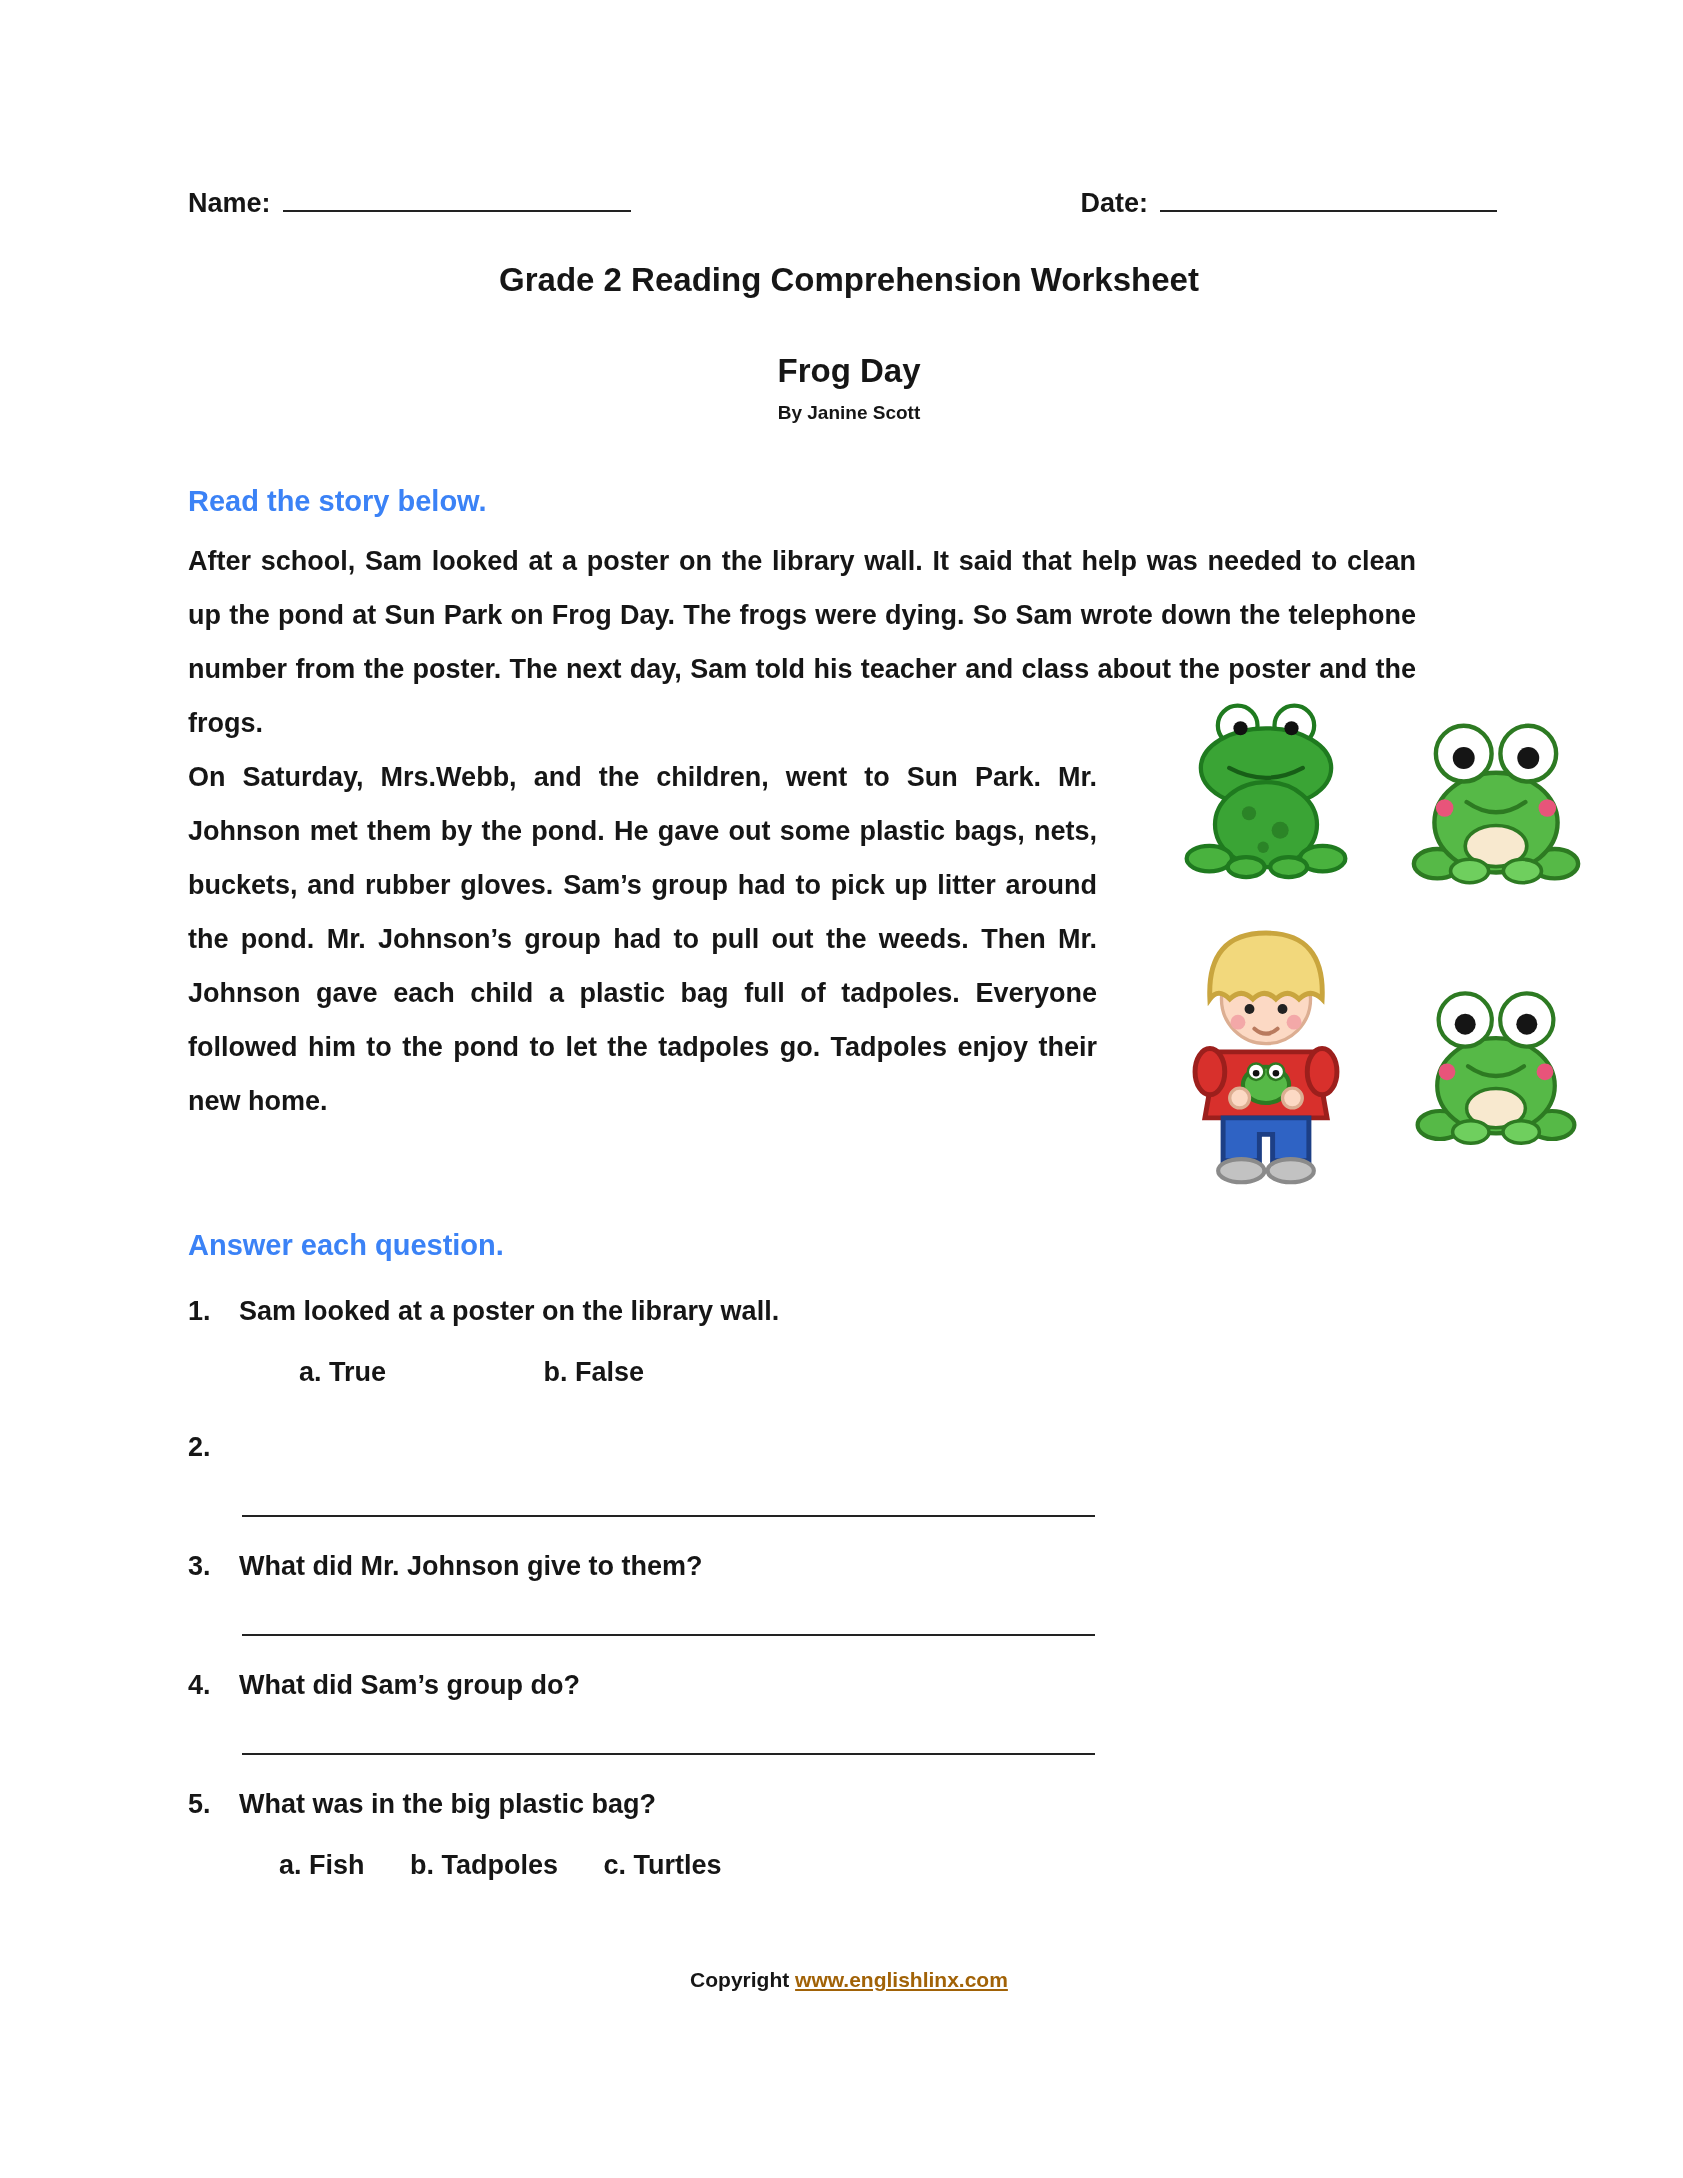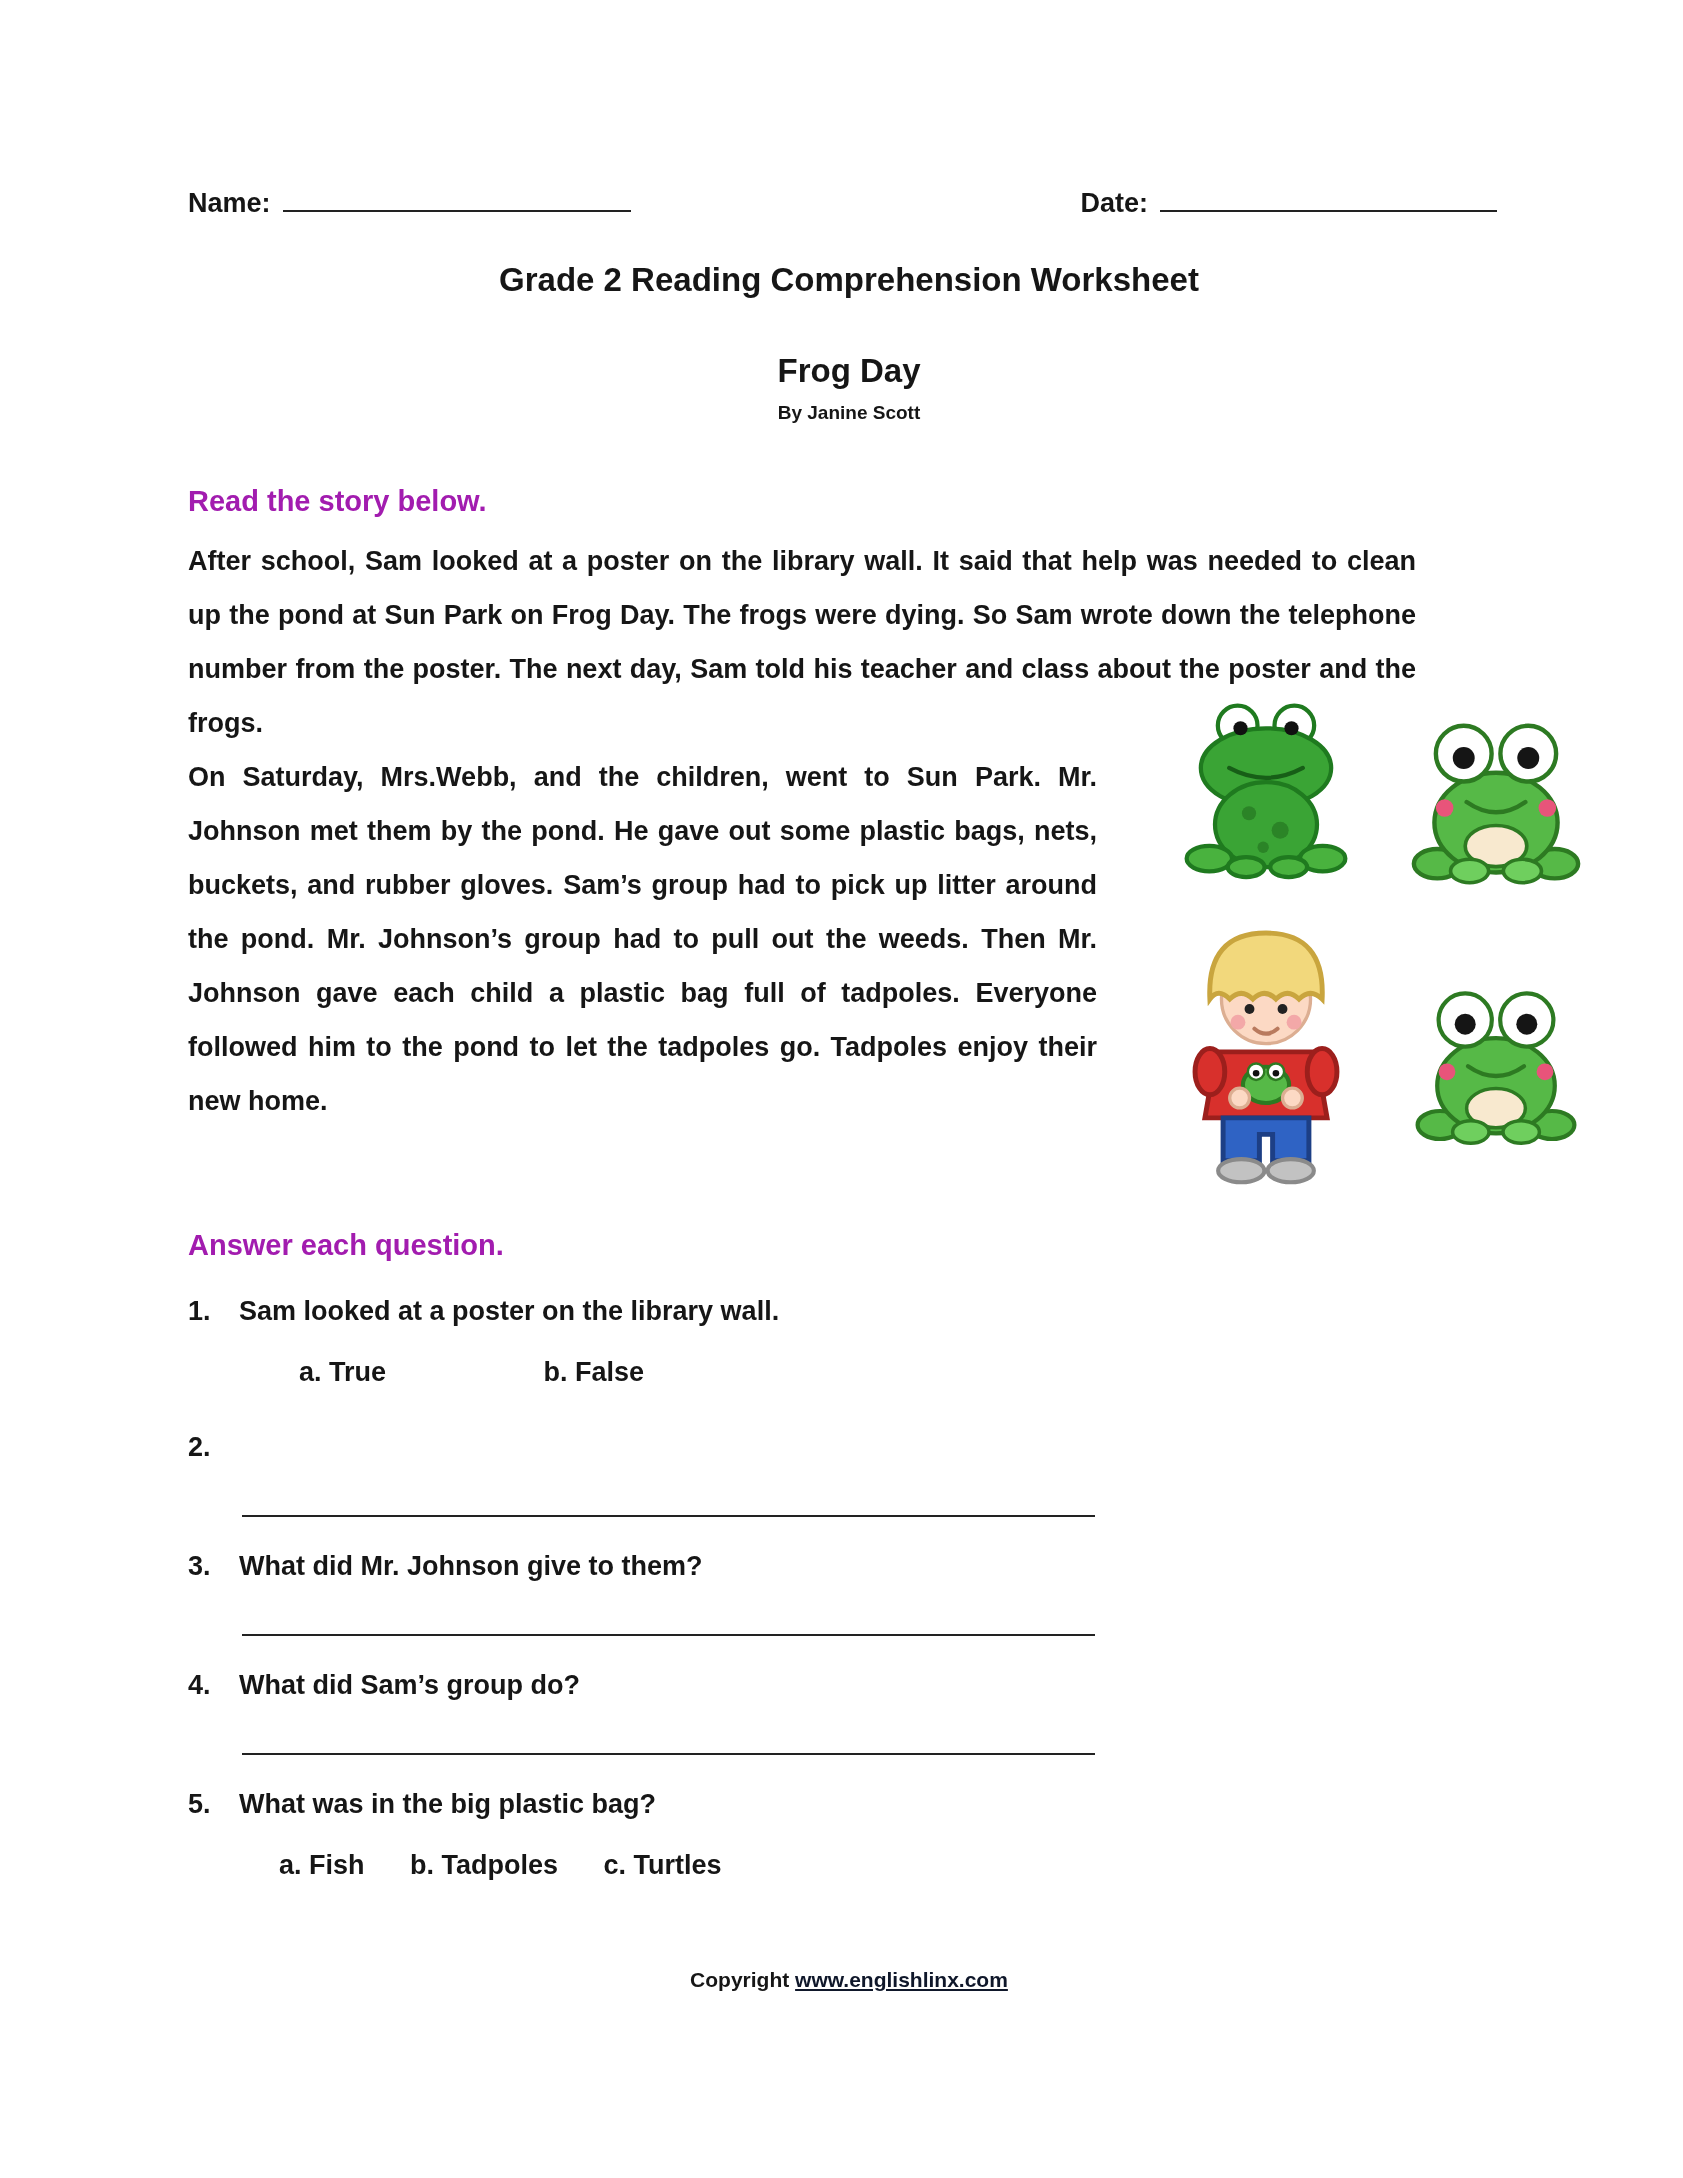--- a/index.html
+++ b/index.html
@@ -47,21 +47,21 @@
   }
   .story-title {
     font-size: 33px;
     margin: 53px 89px 0 0;
   }
   .byline {
     font-size: 19px;
     margin: 12px 89px 0 0;
   }
   .section-heading {
-    color: #a21caf;
+    color: #3b82f6;
     font-size: 29px;
     margin: 61px 0 16px 0;
   }
   .answer-heading { margin-top: 29px; }
 
   
   .story {
     font-size: 27px;
     line-height: 54px;
     text-align: justify;
@@ -114,21 +114,21 @@
   }
 
   
   .footer {
     margin-top: 77px;
     margin-right: 89px;
     text-align: center;
     font-size: 21px;
   }
   .footer a {
-    color: #0f172a;
+    color: #a16207;
     text-decoration: underline;
   }
 </style>
 </head>
 <body>
 
 <div class="page">
 
   <div class="topline">
     <div class="name-block">

